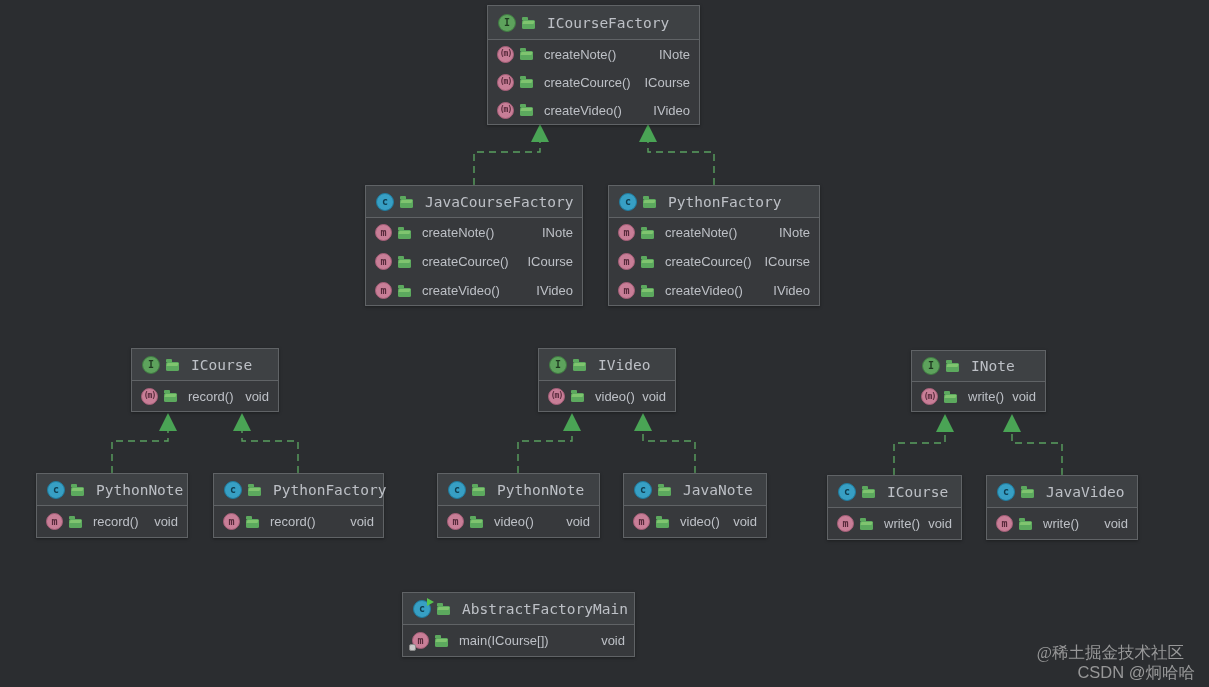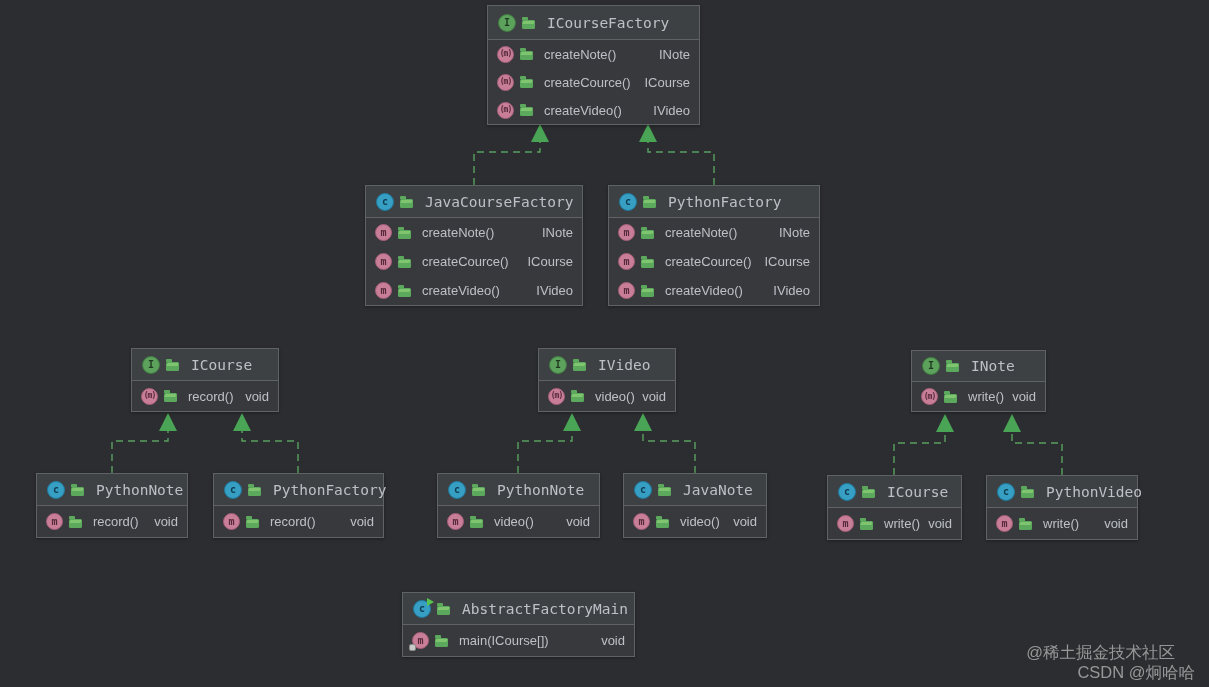--- a/index.html
+++ b/index.html
@@ -80,21 +80,21 @@
     width:11px;height:3px;background:#7fc46f;
     transform:skewX(-18deg);
   }
 
   .watermark{
     position:absolute;right:14px;bottom:5px;
     text-align:right;color:#b2b2b2;opacity:.8;
     font-size:16.5px;line-height:1.18;
     pointer-events:none;
   }
-  .watermark .wline1{margin-right:20px;}
+  .watermark .wline1{margin-right:11px;font-family:Liberation Serif, serif;}
 </style>
 </head>
 <body>
 
 <div id="diagram">
   <svg id="edges" width="1209" height="687">
       <polyline points="474,185 474,152 540,152 540,142" fill="none" stroke="#5aa05f" stroke-width="1.4" stroke-dasharray="7 5"></polyline>
       <polygon points="540,124 531,142 549,142" fill="#4aa455"></polygon>
       <polyline points="714,185 714,152 648,152 648,142" fill="none" stroke="#5aa05f" stroke-width="1.4" stroke-dasharray="7 5"></polyline>
       <polygon points="648,124 639,142 657,142" fill="#4aa455"></polygon>
@@ -288,21 +288,21 @@
         <span class="ic method">m</span>
         <span class="folder"></span>
         <span class="method-name">write()</span>
         <span class="method-type">void</span>
       </div>
     </div>
     <div class="class-box" style="left: 986px; top: 475px; width: 152px; height: 65px;">
       <div class="class-header" style="height: 32px;">
         <span class="ic class">c</span>
         <span class="folder"></span>
-        <span class="class-name">PythonVideo</span>
+        <span class="class-name">JavaVideo</span>
       </div>
       <div class="method-row" style="height: 31px;">
         <span class="ic method">m</span>
         <span class="folder"></span>
         <span class="method-name">write()</span>
         <span class="method-type">void</span>
       </div>
     </div>
     <div class="class-box" style="left: 402px; top: 592px; width: 233px; height: 65px;">
       <div class="class-header" style="height: 32px;">

